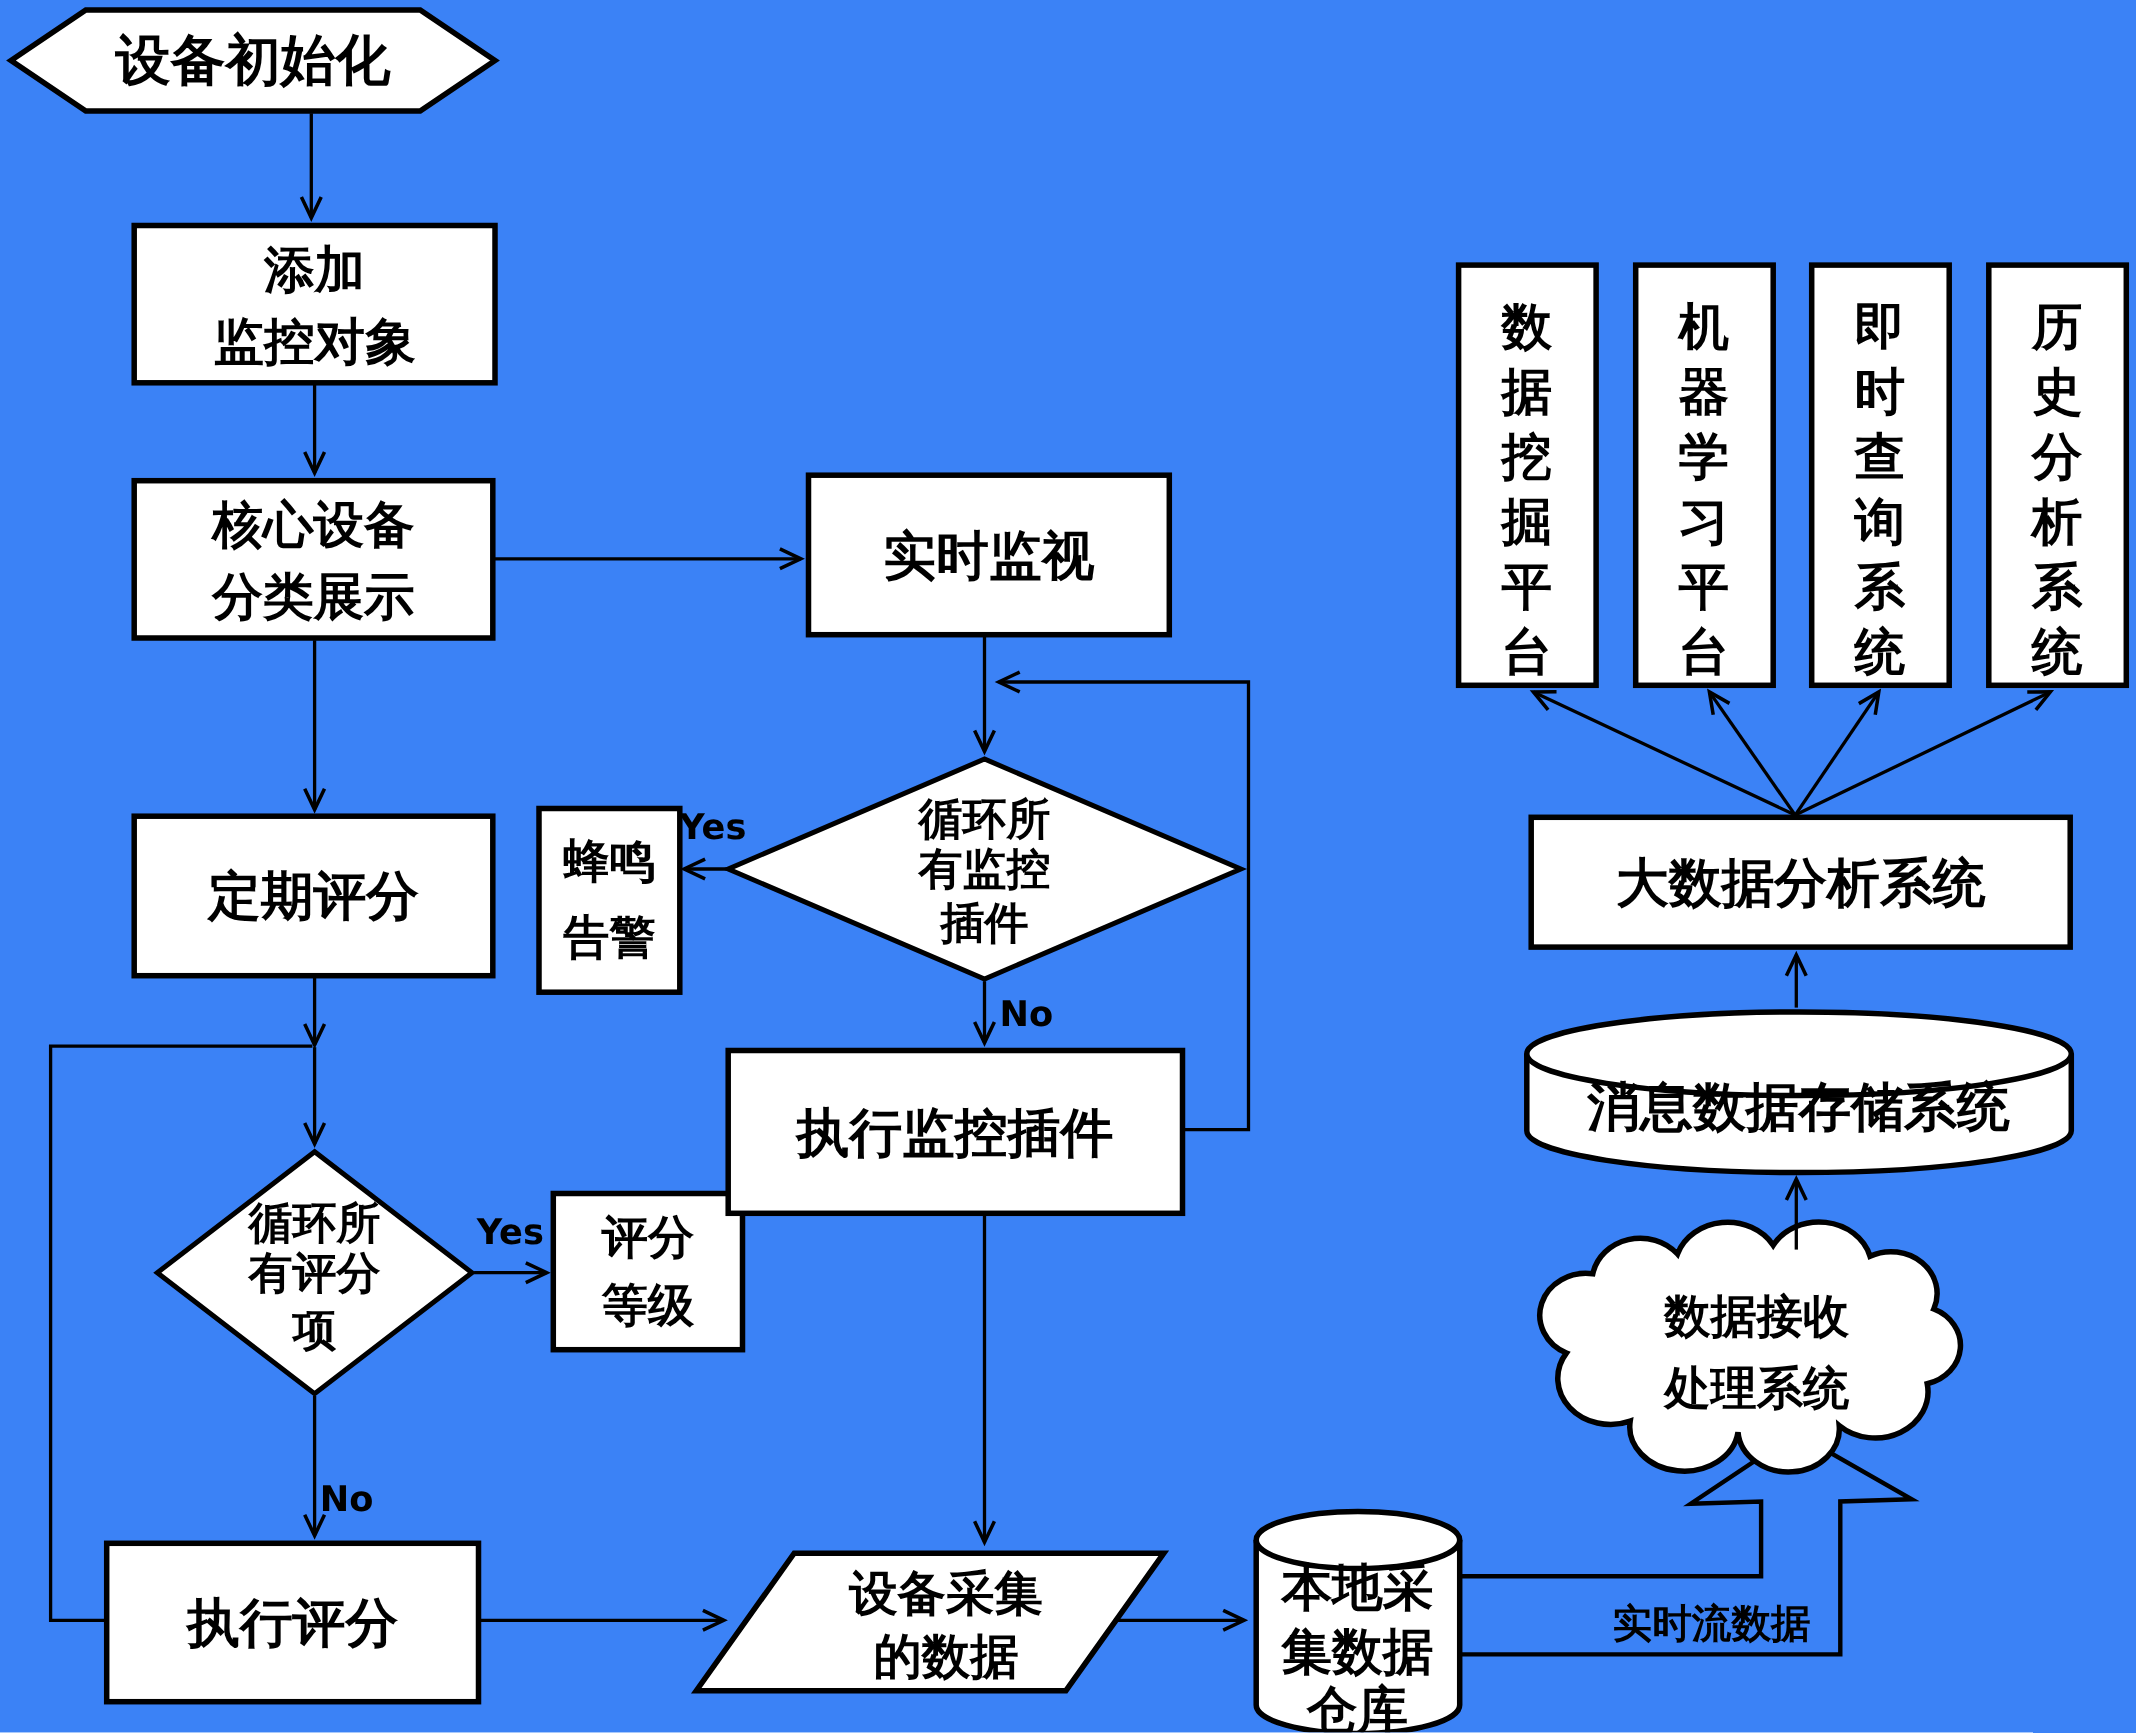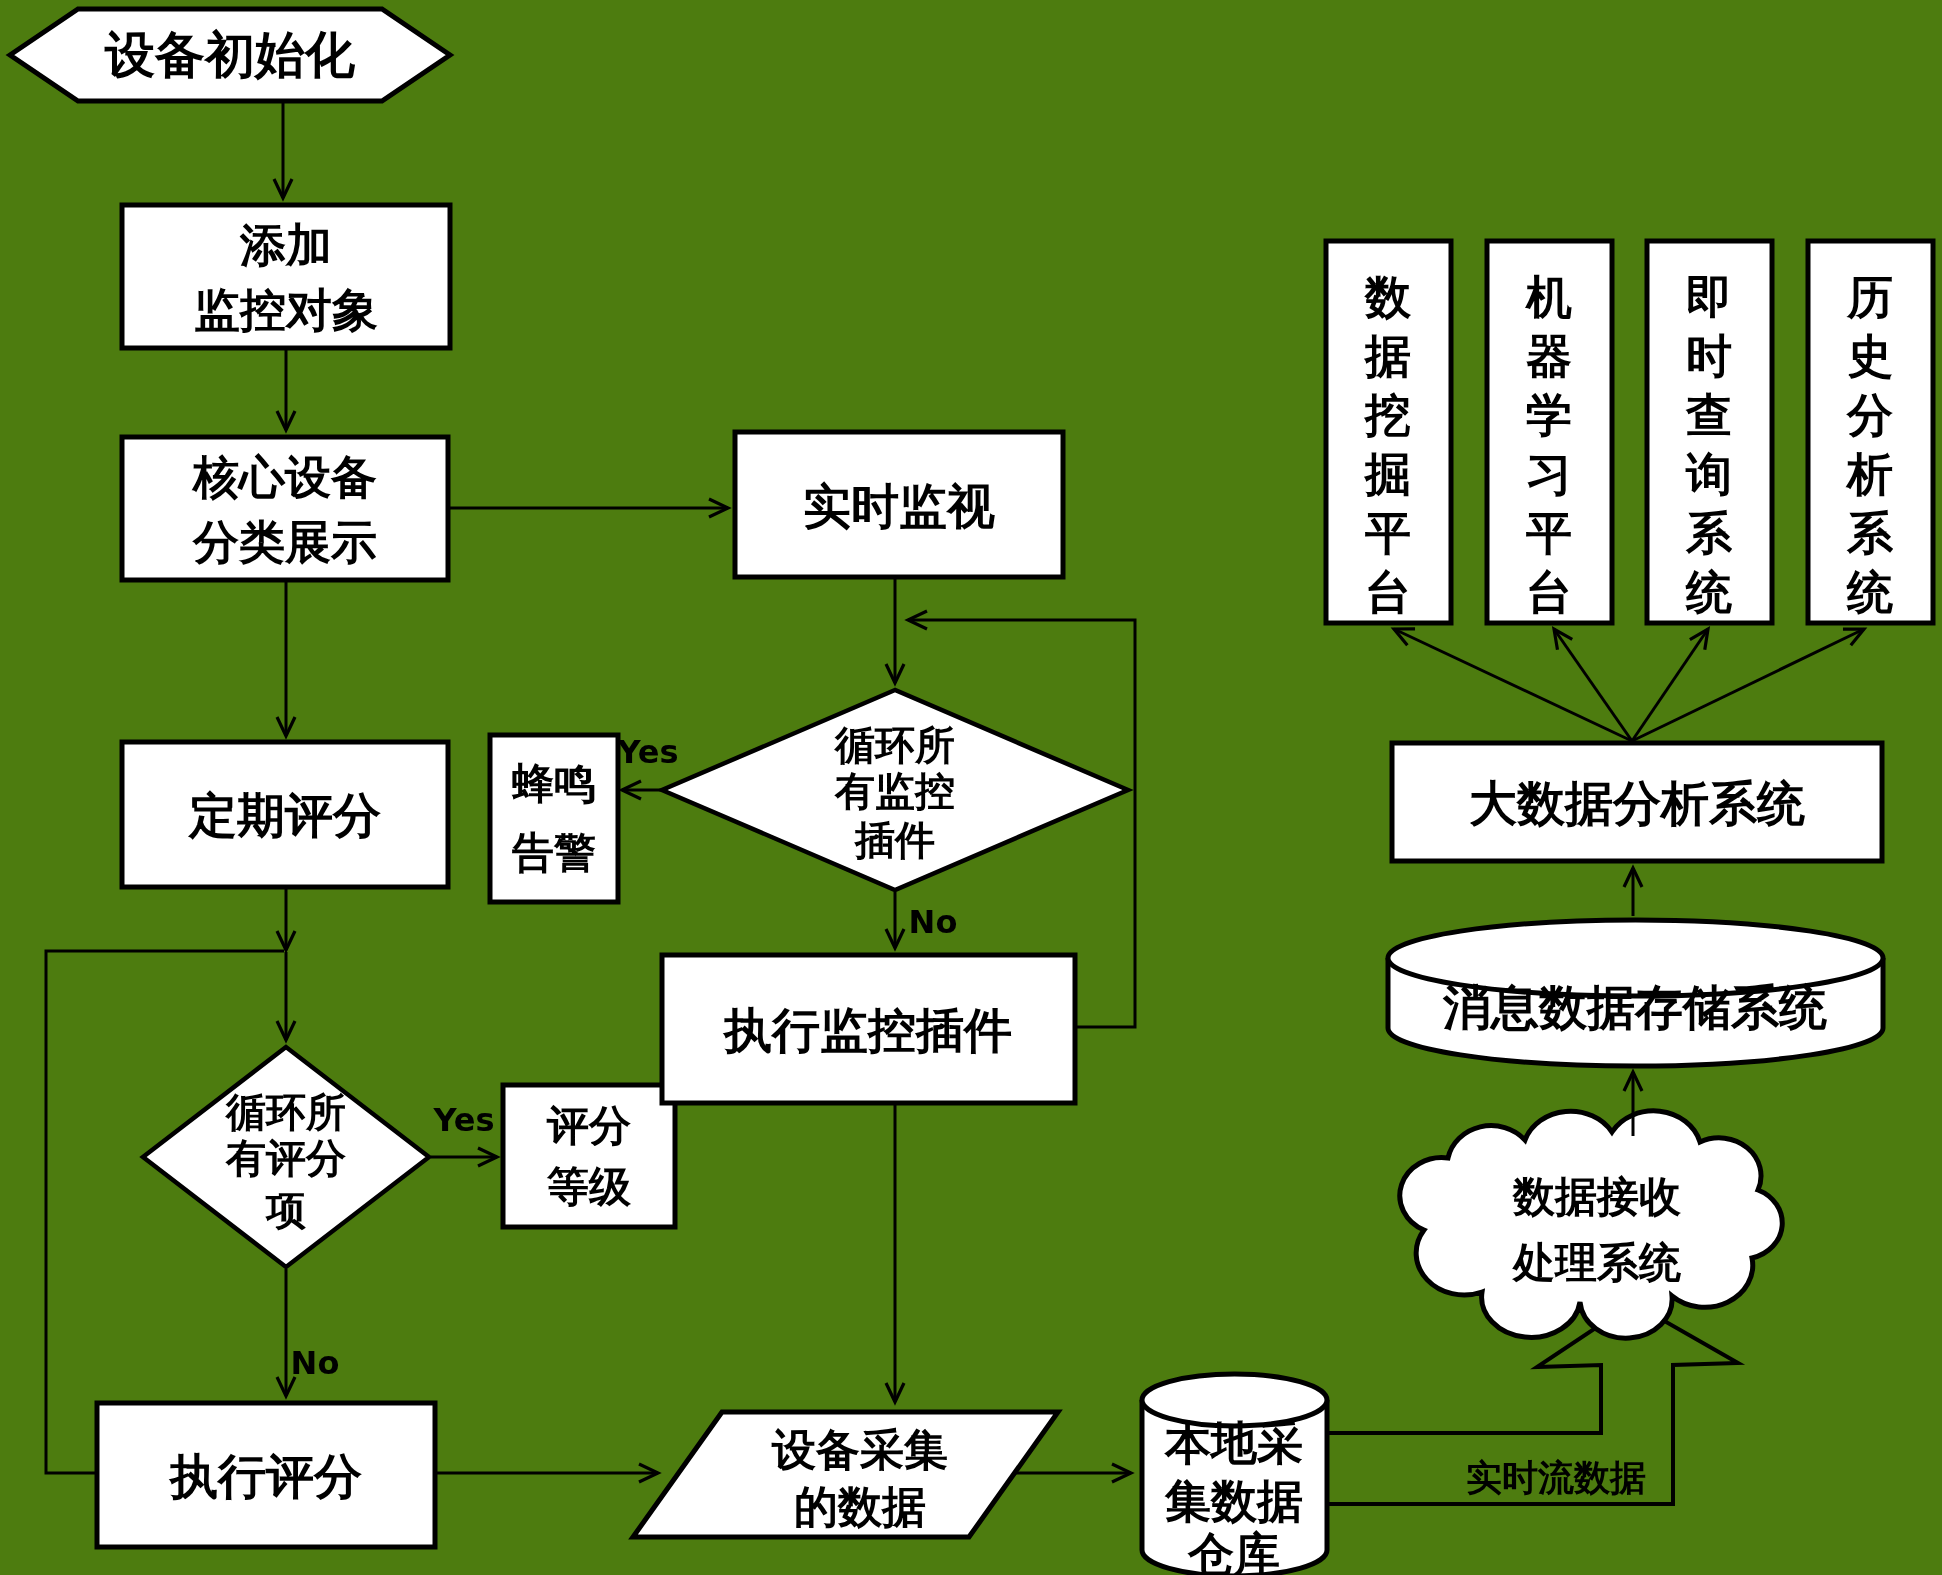--- a/index.html
+++ b/index.html
@@ -1,16 +1,16 @@
 <!DOCTYPE html>
 <html><head>
 <meta charset="utf-8">
 <style>
   html,body{margin:0;padding:0;background:#ffffff;}
-  .stage{width:1942px;height:1575px;background:#4d7c0f;position:relative;overflow:hidden;text-align:center;}
+  .stage{width:1942px;height:1575px;background:#3b82f6;position:relative;overflow:hidden;text-align:center;}
   svg{display:block;}
   text{font-family:"DejaVu Sans","Liberation Sans",sans-serif;font-weight:700;fill:#000;}
   .lbl-en{font-family:"DejaVu Sans","Liberation Sans",sans-serif;font-weight:700;}
 </style>
 </head>
 <body>
 
 <div class="stage">
 <svg width="1942" height="1575" viewBox="0 0 1942 1575">
   <defs>

